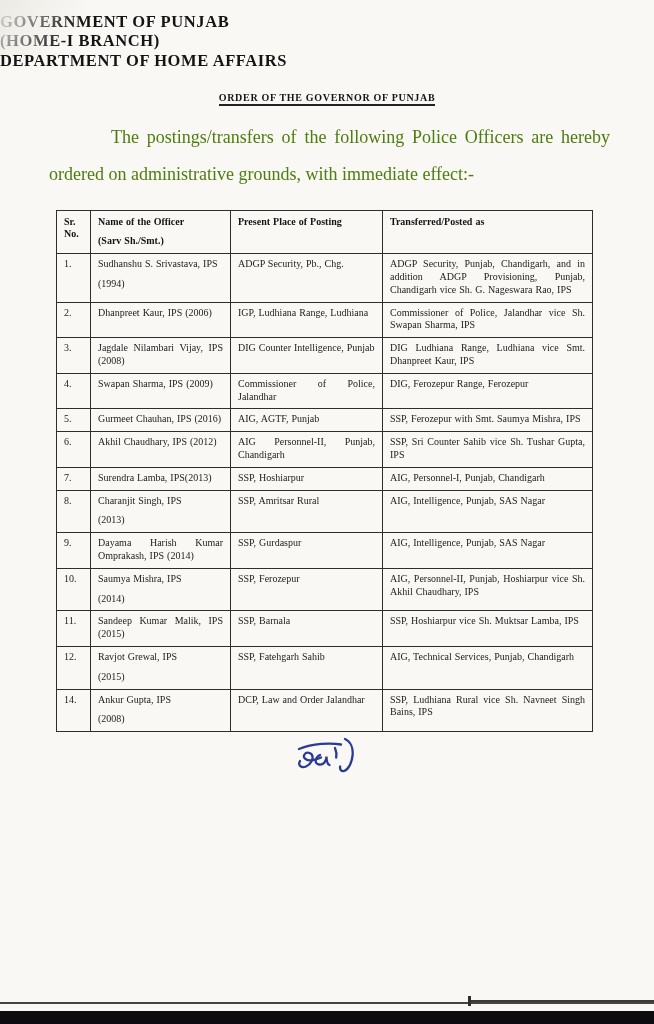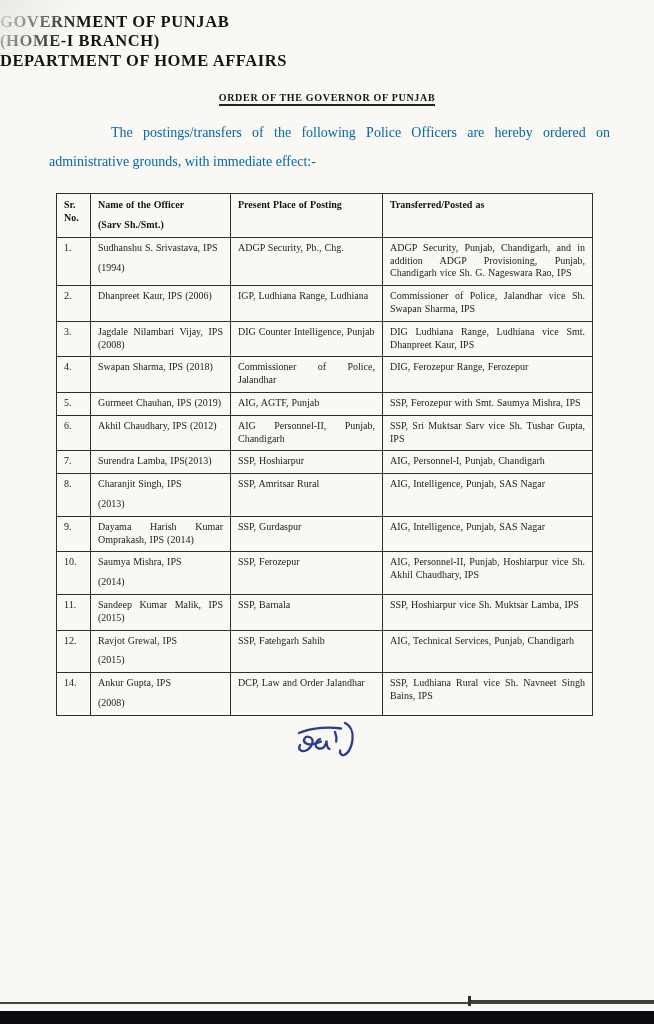--- a/index.html
+++ b/index.html
@@ -30,25 +30,25 @@
     display:inline-block;
     font-weight:bold;
     font-size:10px;
     letter-spacing:.7px;
     color:#141414;
     border-bottom:2px solid #222;
     padding-bottom:1px;
   }
   .intro{
     margin:13px 44px 0 49px;
-    font-size:14px;
+    font-size:18px;
     line-height:2.05;
     text-align:justify;
     text-indent:62px;
-    color:#0369a1;
+    color:#4d7c0f;
   }
   table.transfers{
     margin:17px 0 0 56px;
     width:536px;
     border-collapse:collapse;
     table-layout:fixed;
     font-size:10px;
   }
   table.transfers th, table.transfers td{
     border:1.6px solid #2e2e2e;
@@ -148,40 +148,40 @@
           <td class="sr">3.</td>
           <td>
             <div>Jagdale Nilambari Vijay, IPS (2008)</div>
           </td>
           <td>DIG Counter Intelligence, Punjab</td>
           <td>DIG Ludhiana Range, Ludhiana vice Smt. Dhanpreet Kaur, IPS</td>
         </tr>
         <tr>
           <td class="sr">4.</td>
           <td>
-            <div>Swapan Sharma, IPS (2018)</div>
+            <div>Swapan Sharma, IPS (2009)</div>
           </td>
           <td>Commissioner of Police, Jalandhar</td>
           <td>DIG, Ferozepur Range, Ferozepur</td>
         </tr>
         <tr>
           <td class="sr">5.</td>
           <td>
-            <div>Gurmeet Chauhan, IPS (2019)</div>
+            <div>Gurmeet Chauhan, IPS (2016)</div>
           </td>
           <td>AIG, AGTF, Punjab</td>
           <td>SSP, Ferozepur with Smt. Saumya Mishra, IPS</td>
         </tr>
         <tr>
           <td class="sr">6.</td>
           <td>
             <div>Akhil Chaudhary, IPS (2012)</div>
           </td>
           <td>AIG Personnel-II, Punjab, Chandigarh</td>
-          <td>SSP, Sri Muktsar Sarv vice Sh. Tushar Gupta, IPS</td>
+          <td>SSP, Sri Counter Sahib vice Sh. Tushar Gupta, IPS</td>
         </tr>
         <tr>
           <td class="sr">7.</td>
           <td>
             <div>Surendra Lamba, IPS(2013)</div>
           </td>
           <td>SSP, Hoshiarpur</td>
           <td>AIG, Personnel-I, Punjab, Chandigarh</td>
         </tr>
         <tr>

